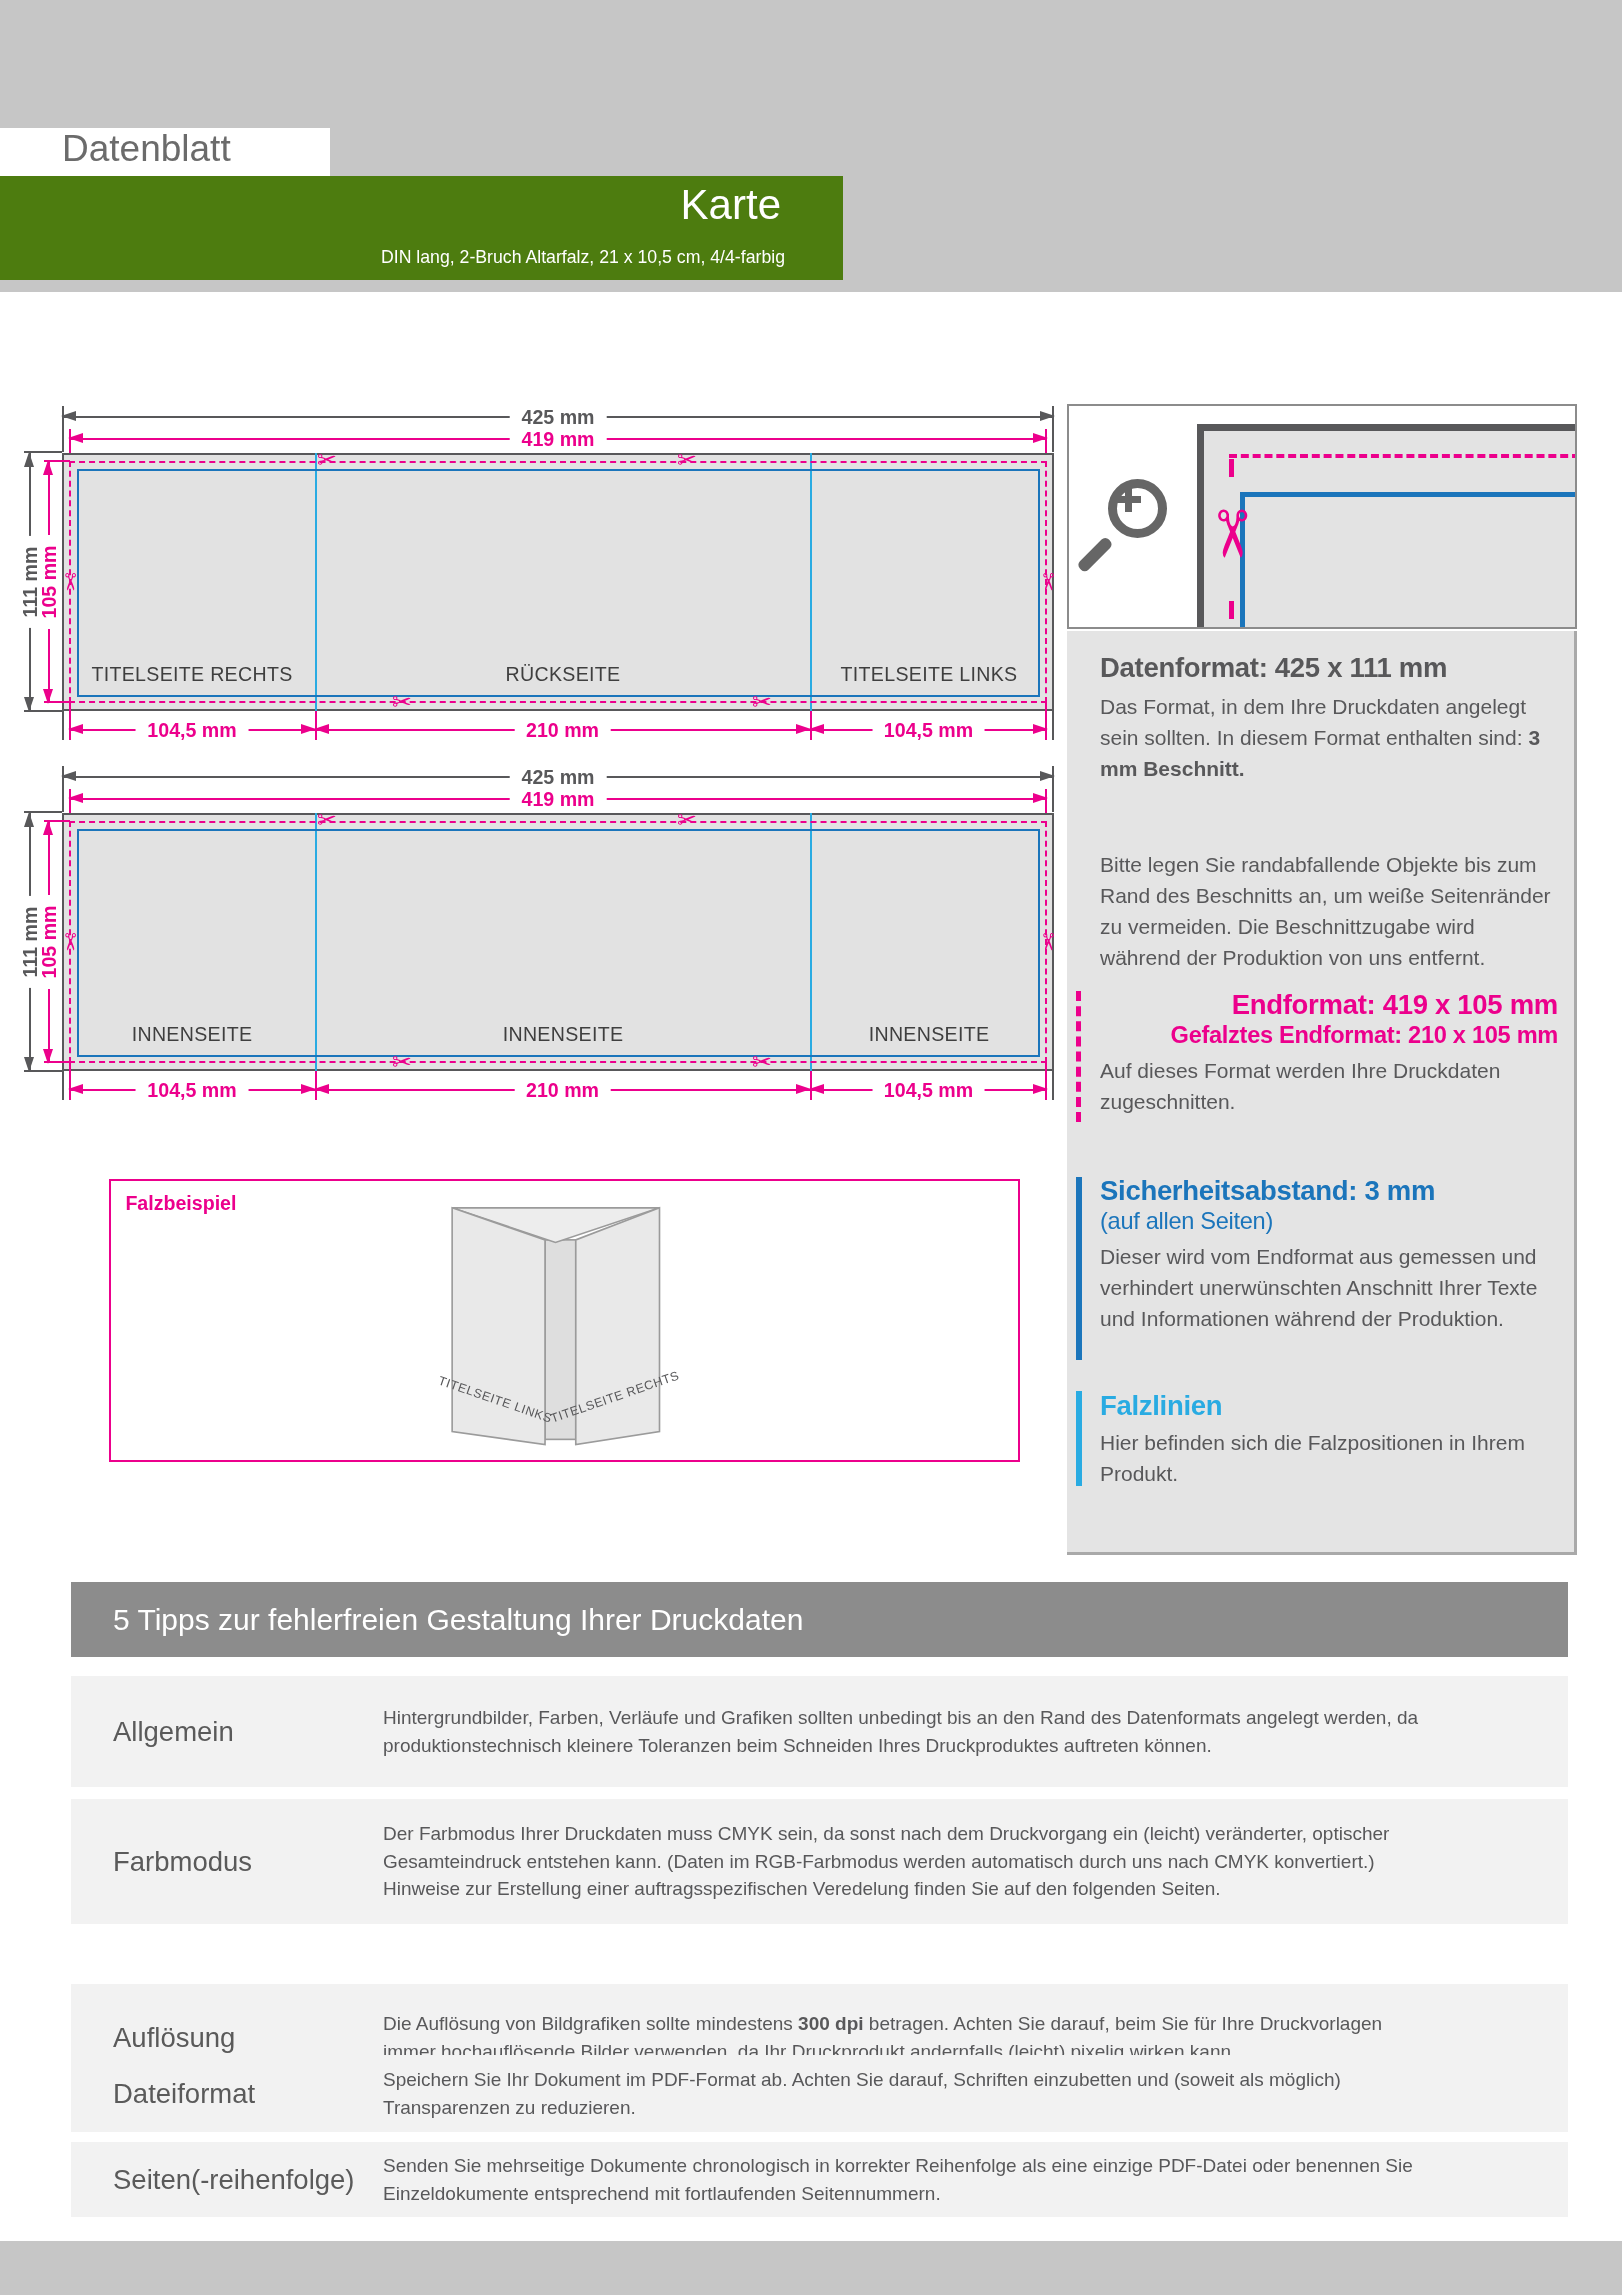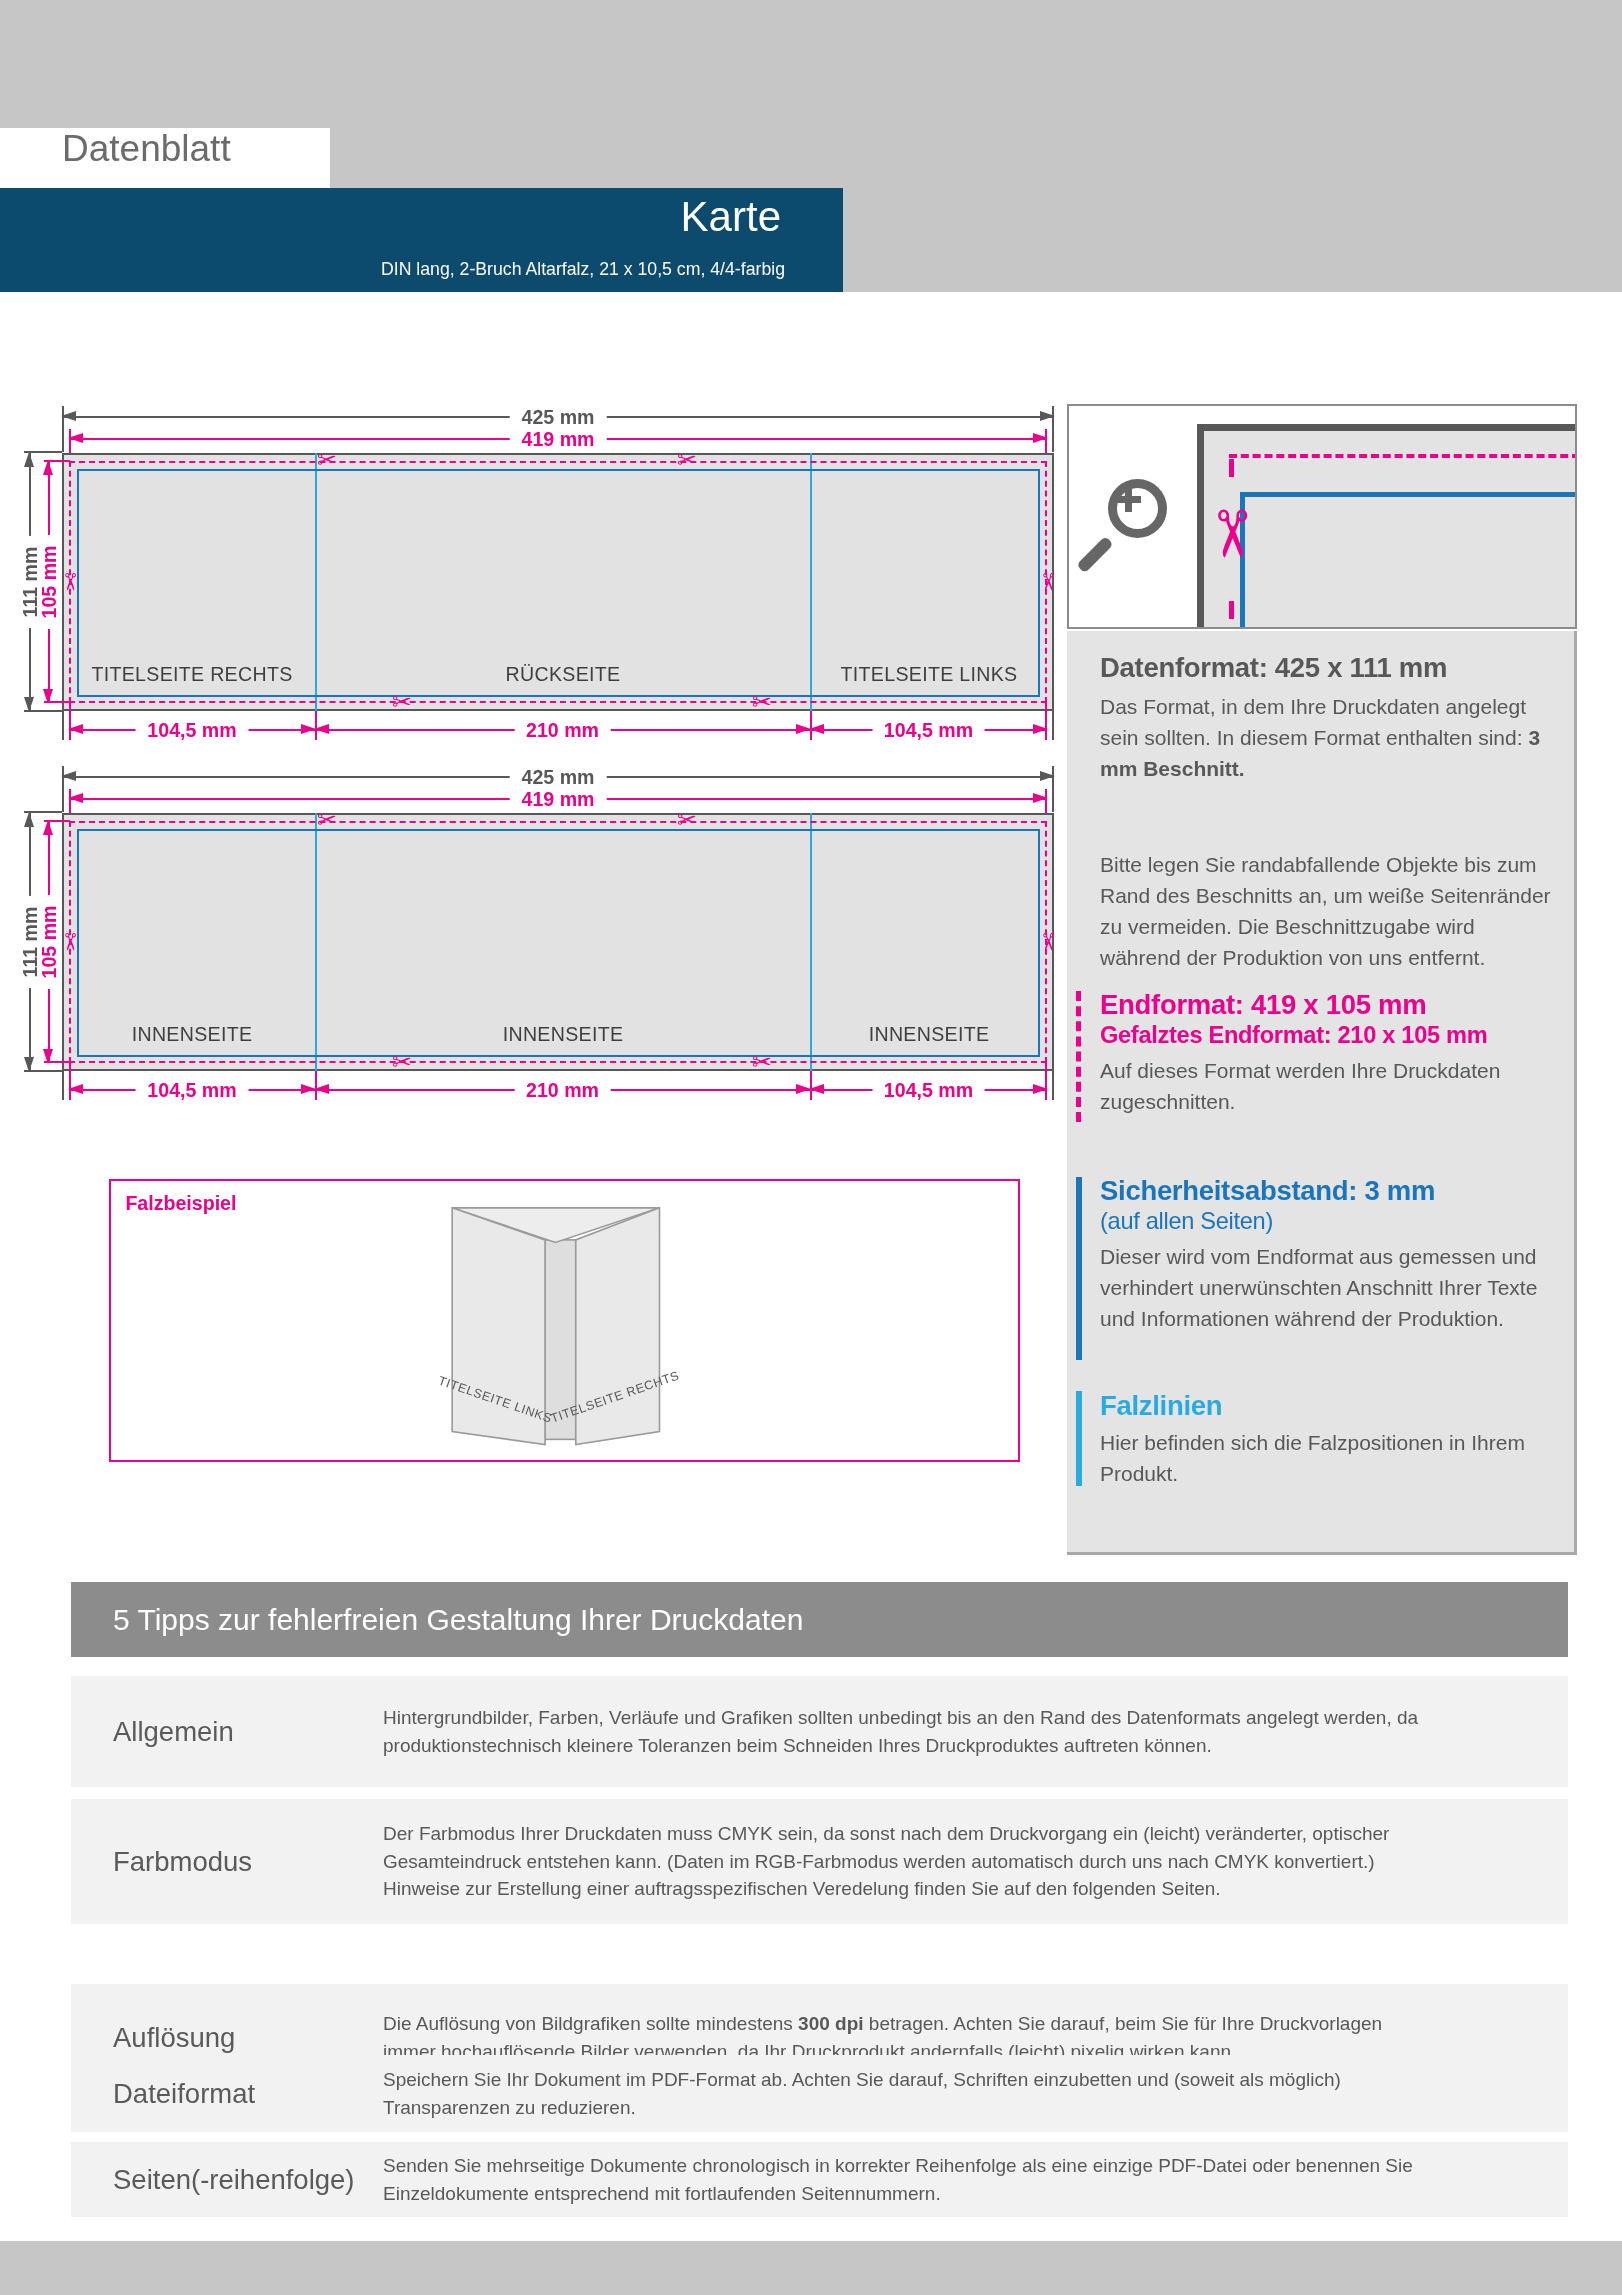--- a/index.html
+++ b/index.html
@@ -4,21 +4,21 @@
 <style>
   html,body{margin:0;padding:0;background:#fff;}
   #page{position:relative;width:1623px;height:2295px;background:#ffffff;overflow:hidden;
         font-family:"Liberation Sans", sans-serif;color:#58585a;}
 
   
   .top-bg{position:absolute;left:0;top:0;width:1623px;height:292px;background:#c6c6c6;}
   .doc-label-box{position:absolute;left:0;top:128px;width:330px;height:61px;background:#ffffff;
                  display:flex;align-items:flex-start;}
   .doc-label-box span{font-size:37px;color:#6b6b6b;padding-left:62px;}
-  .title-band{position:absolute;left:0;top:188px;width:843px;height:104px;background:#0c4a6e;}
+  .title-band{position:absolute;left:0;top:176px;width:843px;height:104px;background:#4d7c0f;}
   .title-band .ttl{position:absolute;right:62px;top:5.2px;font-size:42px;color:#ffffff;}
   .title-band .sub{position:absolute;right:58px;bottom:11.8px;font-size:17.7px;color:#ffffff;}
 
   
   .diagram{position:absolute;left:0;width:1099px;height:366px;}
   .outer-rect{position:absolute;left:62px;top:60px;width:992px;height:258px;
               background:#e2e2e2;border:2.6px solid #58585a;box-sizing:border-box;}
   .trim-rect{position:absolute;left:69px;top:68px;width:978px;height:242px;
              border:2px dashed #ec008c;box-sizing:border-box;}
   .safe-rect{position:absolute;left:77px;top:76px;width:963px;height:228px;
@@ -70,21 +70,21 @@
   .zi-blue-v{position:absolute;left:171px;top:86px;width:4.6px;height:139px;background:#1b75bb;}
   .zi-sc{position:absolute;left:162px;top:128px;font-size:65px;color:#ec008c;line-height:1;
          transform:translate(-50%,-50%) rotate(90deg);}
 
   .info-panel{position:absolute;left:1067px;top:631px;width:510px;height:924px;background:#e4e4e4;
               border-right:3.3px solid #a9a9a9;border-bottom:3.9px solid #a9a9a9;box-sizing:border-box;}
   .sec{position:absolute;left:33px;width:458px;}
   .sec h3{margin:0;font-size:27.5px;line-height:33px;font-weight:bold;letter-spacing:-0.3px;}
   .sec .subh{font-size:23.6px;font-weight:bold;line-height:29px;letter-spacing:-0.3px;}
   .sec p{margin:0;font-size:21px;line-height:31px;color:#58585a;}
-  .sec .h-gray{color:#58585a;} .sec .h-mag{color:#ec008c;} .sec .h-blue{color:#1b75bb;} .sec .h-cyan{color:#29abe2;}
+  .sec .h-gray{color:#58585a;} .sec .h-mag{color:#ec008c;text-align:right;} .sec .h-blue{color:#1b75bb;} .sec .h-cyan{color:#29abe2;}
   .bar{position:absolute;left:9.2px;width:5.9px;}
   .bar.dashed-m{width:0;border-left:5.9px dashed #ec008c;background:none;}
   .bar.solid-b{background:#1b75bb;}
   .bar.solid-c{background:#29abe2;}
 
   
   .tips-header{position:absolute;left:71px;top:1582px;width:1497px;height:75px;background:#8c8c8c;
                display:flex;align-items:center;box-sizing:border-box;}
   .tips-header span{color:#ffffff;font-size:30px;padding-left:42px;}
   .tip-row{position:absolute;left:71px;width:1497px;background:#f2f2f2;box-sizing:border-box;

